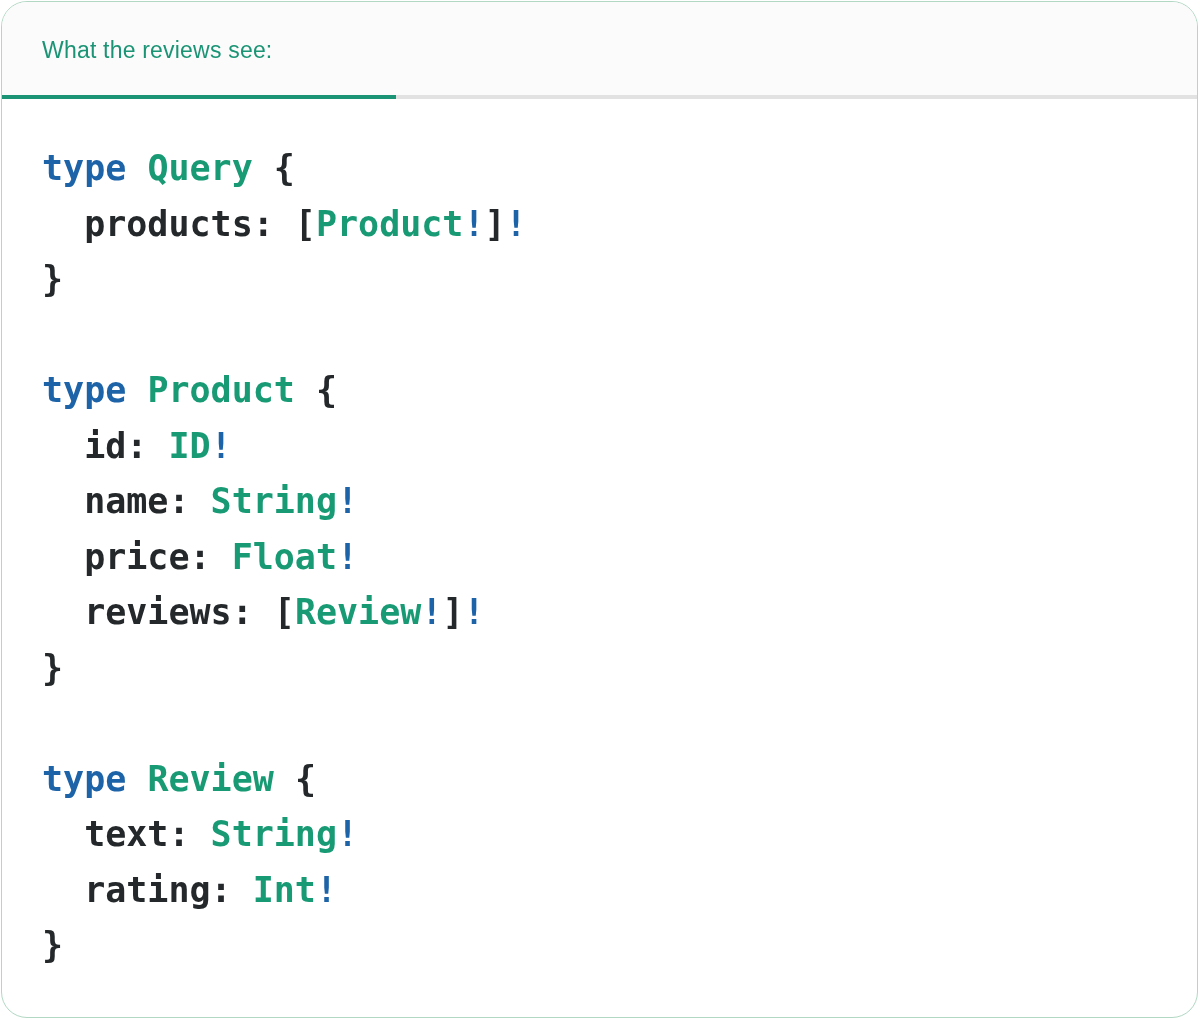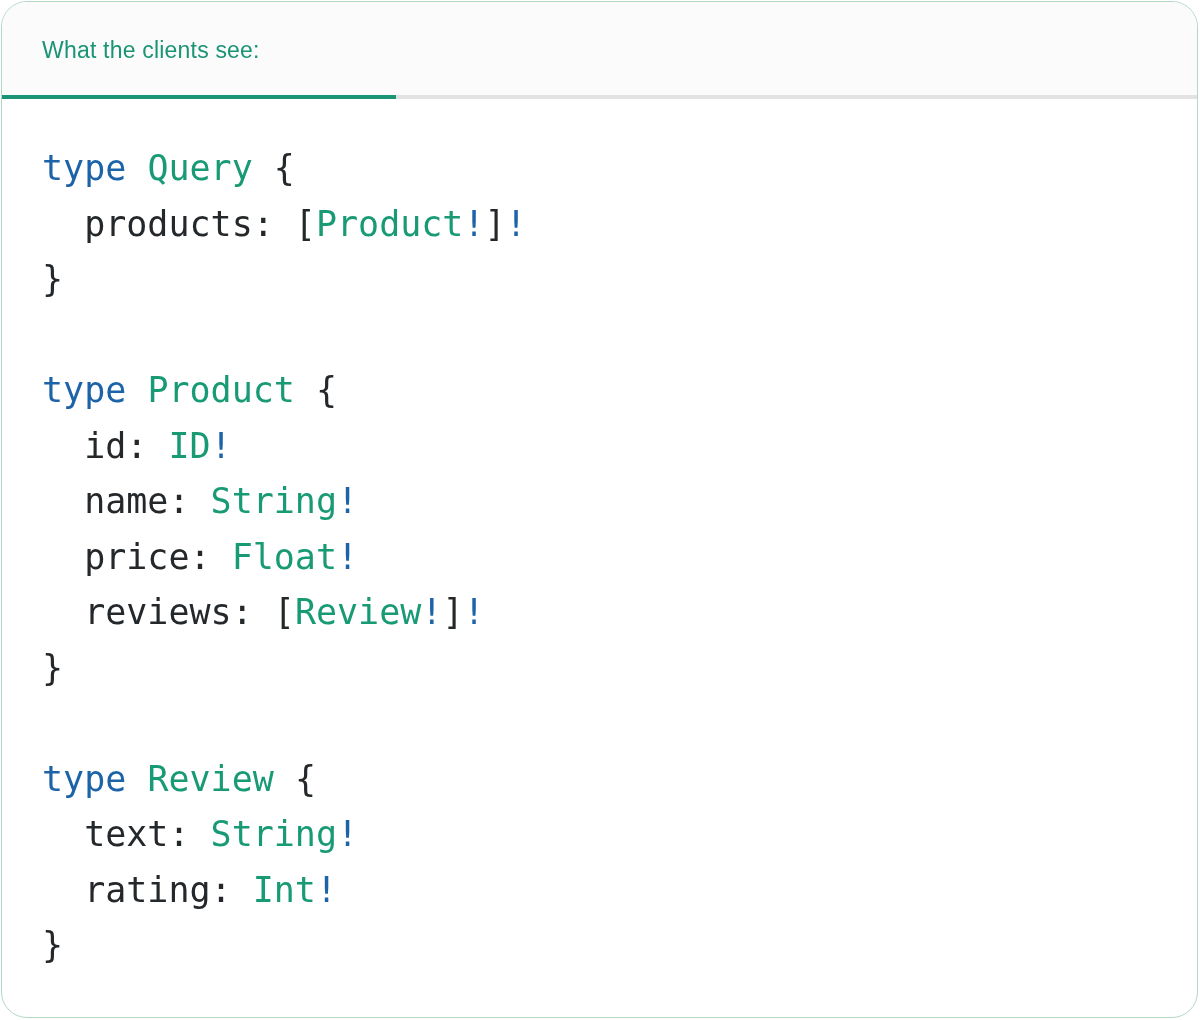--- a/index.html
+++ b/index.html
@@ -71,28 +71,29 @@
     margin: 42px 0 0 0;
     padding: 0 0 0 40px;
     font-family: "DejaVu Sans Mono", "Liberation Mono", monospace;
     font-size: 35px;
     line-height: 55.5px;
   }
   .code-line {
     height: 55.5px;
     white-space: pre;
     color: var(--code-dark);
+    font-weight: bold;
   }
   .tok-kw { color: var(--keyword-blue); }
   .tok-ty { color: var(--type-green); }
   .tok-pl { color: var(--code-dark); }
 </style>
 </head>
 <body>
 
 <div class="card">
   <div class="tabbar">
     <div class="tab">
-      <span class="tab-label">What the clients see:</span>
+      <span class="tab-label">What the reviews see:</span>
     </div>
   </div>
   <pre class="code" id="code-block"><div class="code-line"><span class="tok-kw">type</span><span class="tok-pl"> </span><span class="tok-ty">Query</span><span class="tok-pl"> {</span></div><div class="code-line"><span class="tok-pl">  products: [</span><span class="tok-ty">Product</span><span class="tok-kw">!</span><span class="tok-pl">]</span><span class="tok-kw">!</span></div><div class="code-line"><span class="tok-pl">}</span></div><div class="code-line"></div><div class="code-line"><span class="tok-kw">type</span><span class="tok-pl"> </span><span class="tok-ty">Product</span><span class="tok-pl"> {</span></div><div class="code-line"><span class="tok-pl">  id: </span><span class="tok-ty">ID</span><span class="tok-kw">!</span></div><div class="code-line"><span class="tok-pl">  name: </span><span class="tok-ty">String</span><span class="tok-kw">!</span></div><div class="code-line"><span class="tok-pl">  price: </span><span class="tok-ty">Float</span><span class="tok-kw">!</span></div><div class="code-line"><span class="tok-pl">  reviews: [</span><span class="tok-ty">Review</span><span class="tok-kw">!</span><span class="tok-pl">]</span><span class="tok-kw">!</span></div><div class="code-line"><span class="tok-pl">}</span></div><div class="code-line"></div><div class="code-line"><span class="tok-kw">type</span><span class="tok-pl"> </span><span class="tok-ty">Review</span><span class="tok-pl"> {</span></div><div class="code-line"><span class="tok-pl">  text: </span><span class="tok-ty">String</span><span class="tok-kw">!</span></div><div class="code-line"><span class="tok-pl">  rating: </span><span class="tok-ty">Int</span><span class="tok-kw">!</span></div><div class="code-line"><span class="tok-pl">}</span></div></pre>
 </div>
 
 </body></html>

